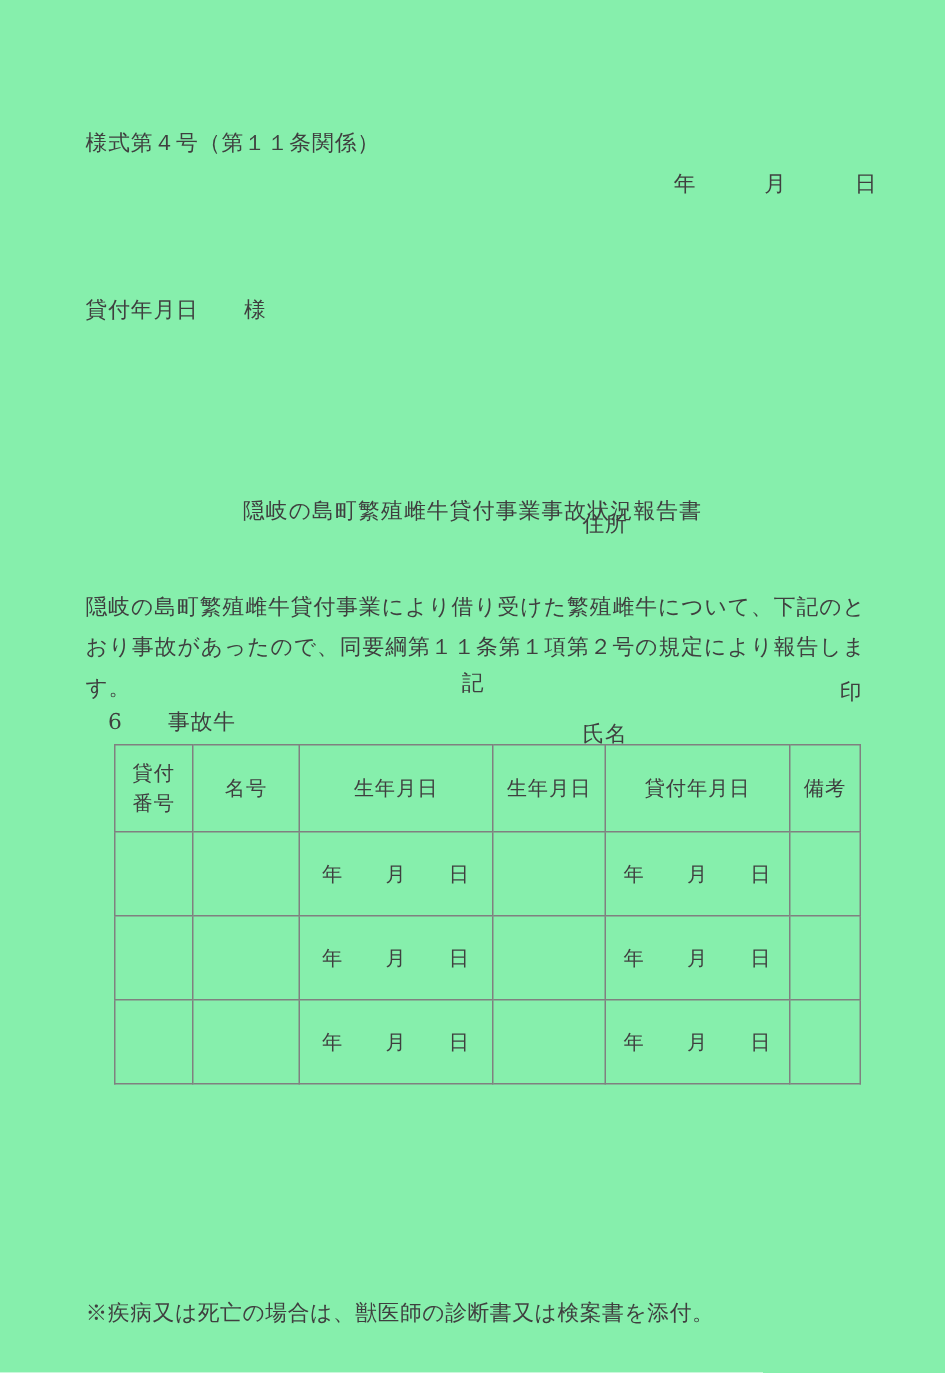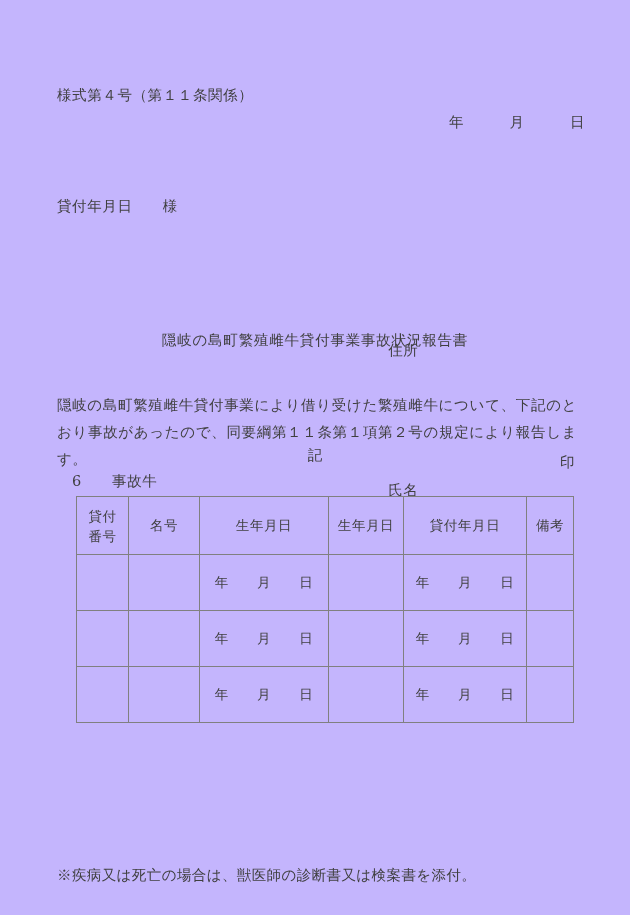--- a/index.html
+++ b/index.html
@@ -8,21 +8,21 @@
     background: #ffffff;
   }
   body {
     font-family: "DejaVu Serif", "Liberation Serif", serif;
     color: #3f3f3f;
   }
   #page {
     position: relative;
     width: 630px;
     height: 915px;
-    background: #c4b5fd;
+    background: #86efac;
     overflow: hidden;
   }
 
   
   .abs { position: absolute; white-space: pre; }
 
   .form-no {
     left: 57px;
     top: 86px;
     font-size: 14.5px;

